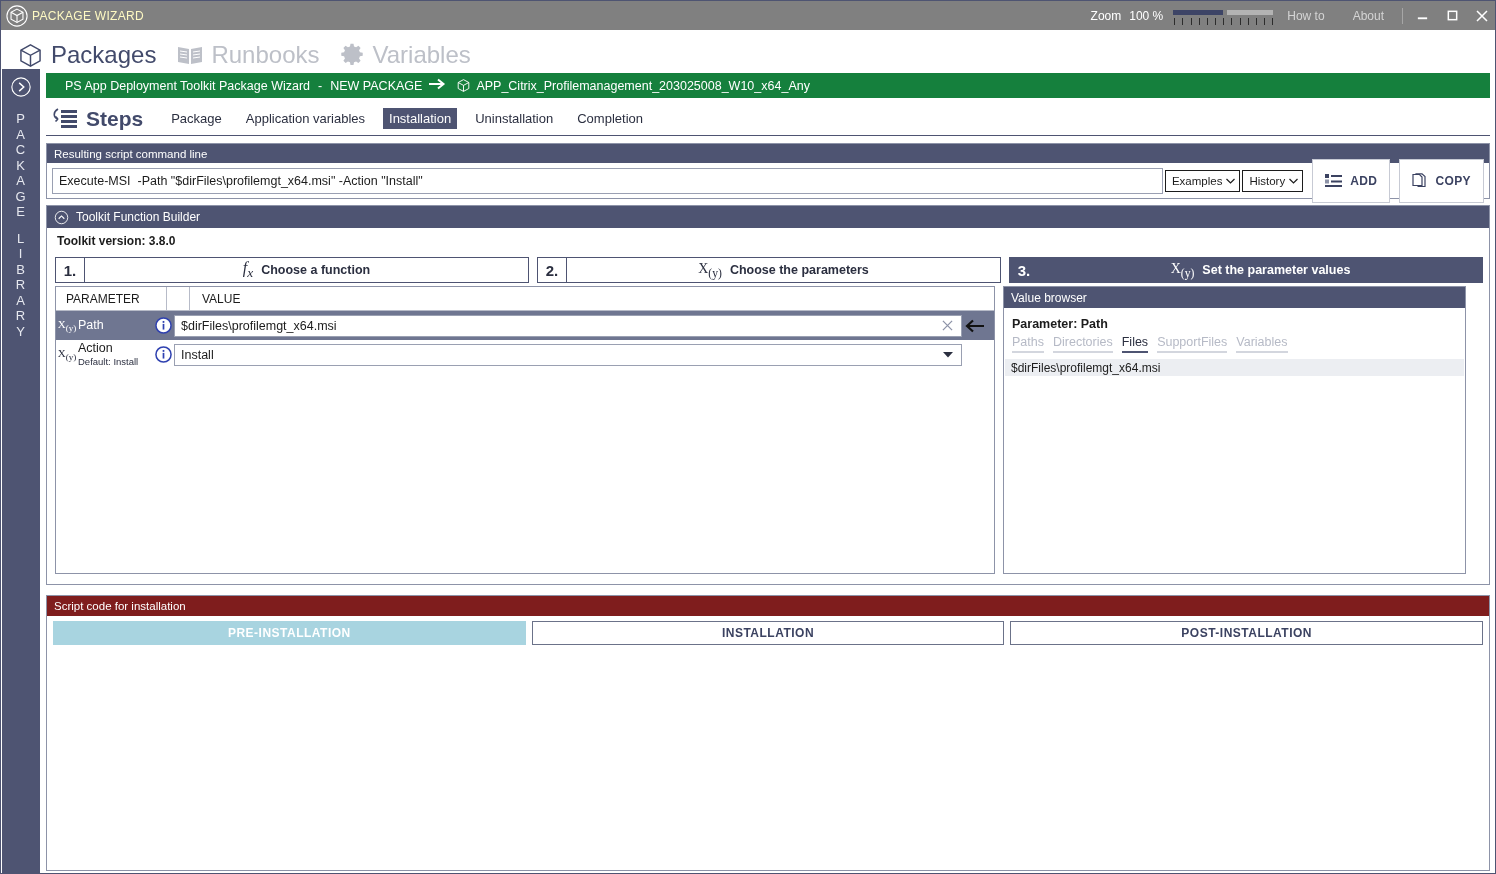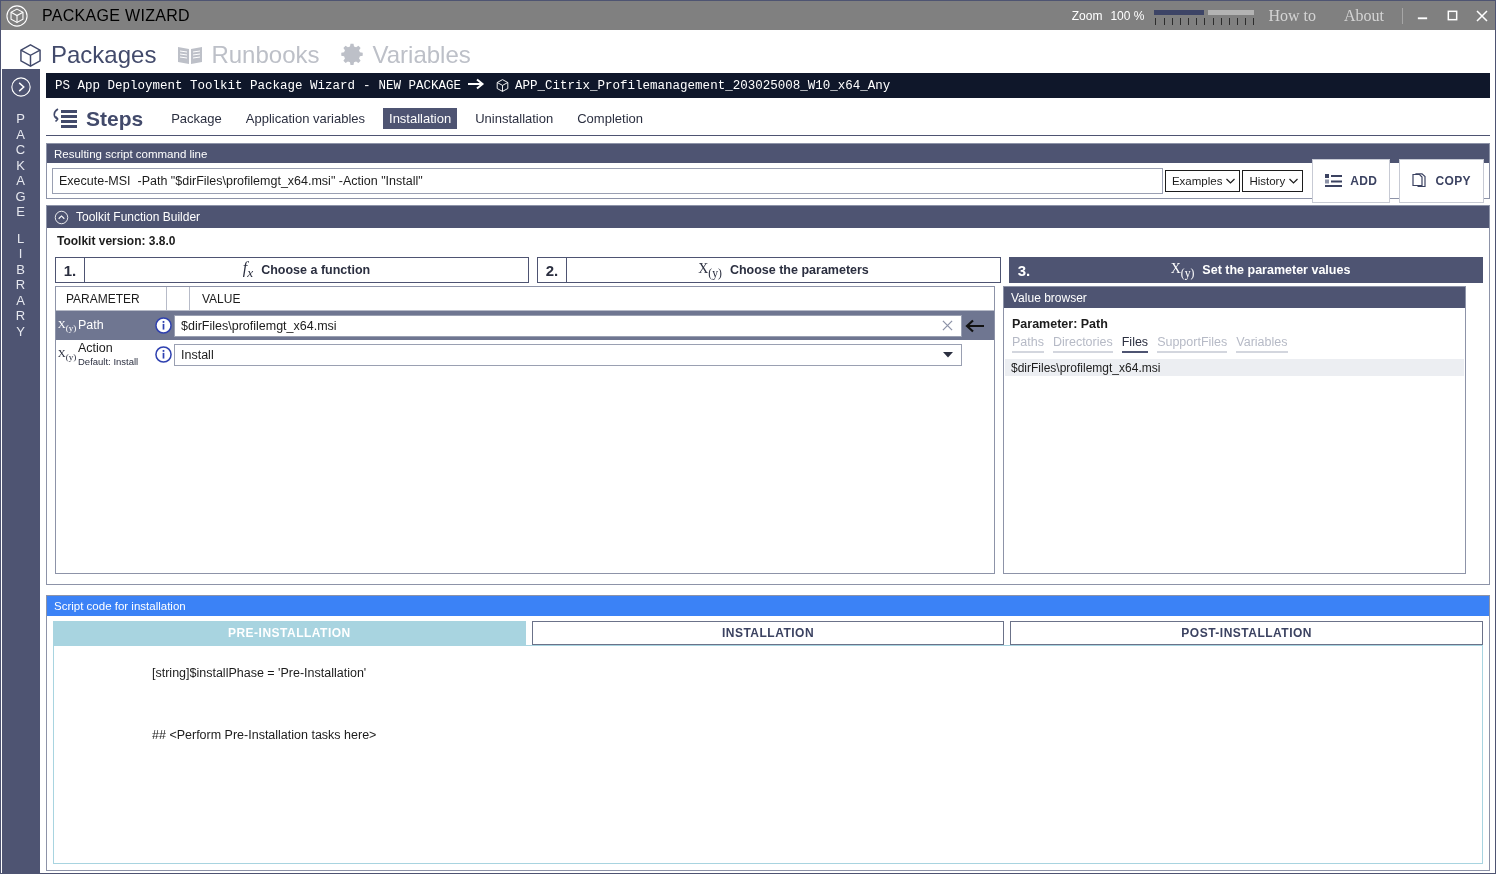--- a/index.html
+++ b/index.html
@@ -14,38 +14,38 @@
   
   #titlebar {
     position: absolute; left: 0; top: 0; width: 1496px; height: 29px;
     background: #808080; display: flex; align-items: center;
   }
   #titlebar .app-icon {
     width: 26px; height: 26px; margin-left: 3px; flex: 0 0 auto;
     display: flex; align-items: center; justify-content: center;
   }
   #titlebar .app-title {
-    color: #000000; font-size: 16px; letter-spacing: .3px; margin-left: 12px;
+    color: #fef9c3; font-size: 12px; letter-spacing: .3px; margin-left: 2px;
   }
   #titlebar .spacer { flex: 1 1 auto; }
   .zoom-label { color: #ffffff; font-size: 12px; }
   .zoom-value { color: #ffffff; font-size: 12px; margin-left: 8px; margin-right: 10px; }
   .zoom-slider { width: 100px; height: 20px; position: relative; }
   .zoom-slider .track-fill {
     position: absolute; left: 0; top: 4px; width: 50px; height: 5px; background: #3d4466;
   }
   .zoom-slider .track-empty {
     position: absolute; left: 54px; top: 4px; width: 46px; height: 5px; background: #b3b3b3;
   }
   .zoom-slider .ticks {
     position: absolute; left: 1px; top: 12px; width: 99px; height: 7px;
     display: flex; justify-content: space-between;
   }
   .zoom-slider .ticks i { display: block; width: 1px; height: 7px; background: #2c2c2c; }
-  .win-link { color: #d4d4d4; font-size: 16px; margin: 0 14px; font-family: Liberation Serif, serif; }
+  .win-link { color: #d4d4d4; font-size: 12px; margin: 0 14px; }
   .win-sep { width: 1px; height: 16px; background: #a6a6a6; margin: 0 4px; }
   .win-btn {
     width: 30px; height: 29px; display: flex; align-items: center; justify-content: center;
     color: #ffffff;
   }
 
   
   #menubar {
     position: absolute; left: 0; top: 29px; width: 1496px; height: 39px;
     background: #ffffff; display: flex; align-items: flex-end; padding-left: 16px;
@@ -69,22 +69,22 @@
   #leftrail .rail-text span.gap { height: 11px; }
 
   
   #main {
     position: absolute; left: 39px; top: 68px; width: 1456px; height: 804px;
     background: #ffffff;
   }
 
   #breadcrumb {
     position: absolute; left: 6px; top: 4px; width: 1444px; height: 25px;
-    background: #0f172a; color: #ffffff; font-size: 12.5px;
-    display: flex; align-items: center; padding-left: 9px; font-family: Liberation Mono, monospace;
+    background: #15803d; color: #ffffff; font-size: 12.5px;
+    display: flex; align-items: center; padding-left: 19px;
   }
   #breadcrumb .arrow { margin: 0 7px; font-size: 13px; }
   #breadcrumb .cube { margin: 0 5px 0 2px; display: flex; }
 
   #stepsbar {
     position: absolute; left: 6px; top: 33px; width: 1444px; height: 34px;
     background: #ffffff; display: flex; align-items: center;
     border-bottom: 1px solid #4e5472; padding-left: 6px;
   }
   #stepsbar .steps-icon { margin-right: 8px; display: flex; align-items: center; }
@@ -181,21 +181,21 @@
   #valuebrowser .vb-list { margin: 6px 1px 0 1px; }
   #valuebrowser .vb-item {
     height: 17px; background: #eceef2; font-size: 12px; color: #1c1c1c;
     display: flex; align-items: center; padding-left: 6px;
   }
 
   
   #scriptpanel { position: absolute; left: 6px; top: 526px; width: 1444px; height: 276px;
     border: 1px solid #8d93a8; }
   #scriptpanel .panel-head {
-    height: 20px; background: #3b82f6; color: #ffffff; font-size: 11.5px;
+    height: 20px; background: #7f1d1d; color: #ffffff; font-size: 11.5px;
     display: flex; align-items: center; padding-left: 7px;
   }
   #scriptpanel .stabs { position: absolute; left: 6px; top: 25px; width: 1430px; height: 14px; display: flex; gap: 6px; }
   .stab {
     flex: 1 1 0; height: 24px; display: flex; align-items: center; justify-content: center;
     font-size: 12px; font-weight: bold; letter-spacing: .5px;
     border: 1px solid #6b7289; background: #ffffff; color: #3b4261;
   }
   .stab.active { background: #a8d4e0; color: #ffffff; border-color: #a8d4e0; }
   #codearea {
@@ -512,18 +512,15 @@
     </div>
   </div>
 
   <div id="scriptpanel">
     <div class="panel-head">Script code for installation</div>
     <div class="stabs">
       <span class="stab active">PRE-INSTALLATION</span>
       <span class="stab">INSTALLATION</span>
       <span class="stab">POST-INSTALLATION</span>
     </div>
-    <div id="codearea">[string]$installPhase = 'Pre-Installation'
-
-## &lt;Perform Pre-Installation tasks here&gt;</div>
   </div>
 
 </div>
 
 </body></html>

